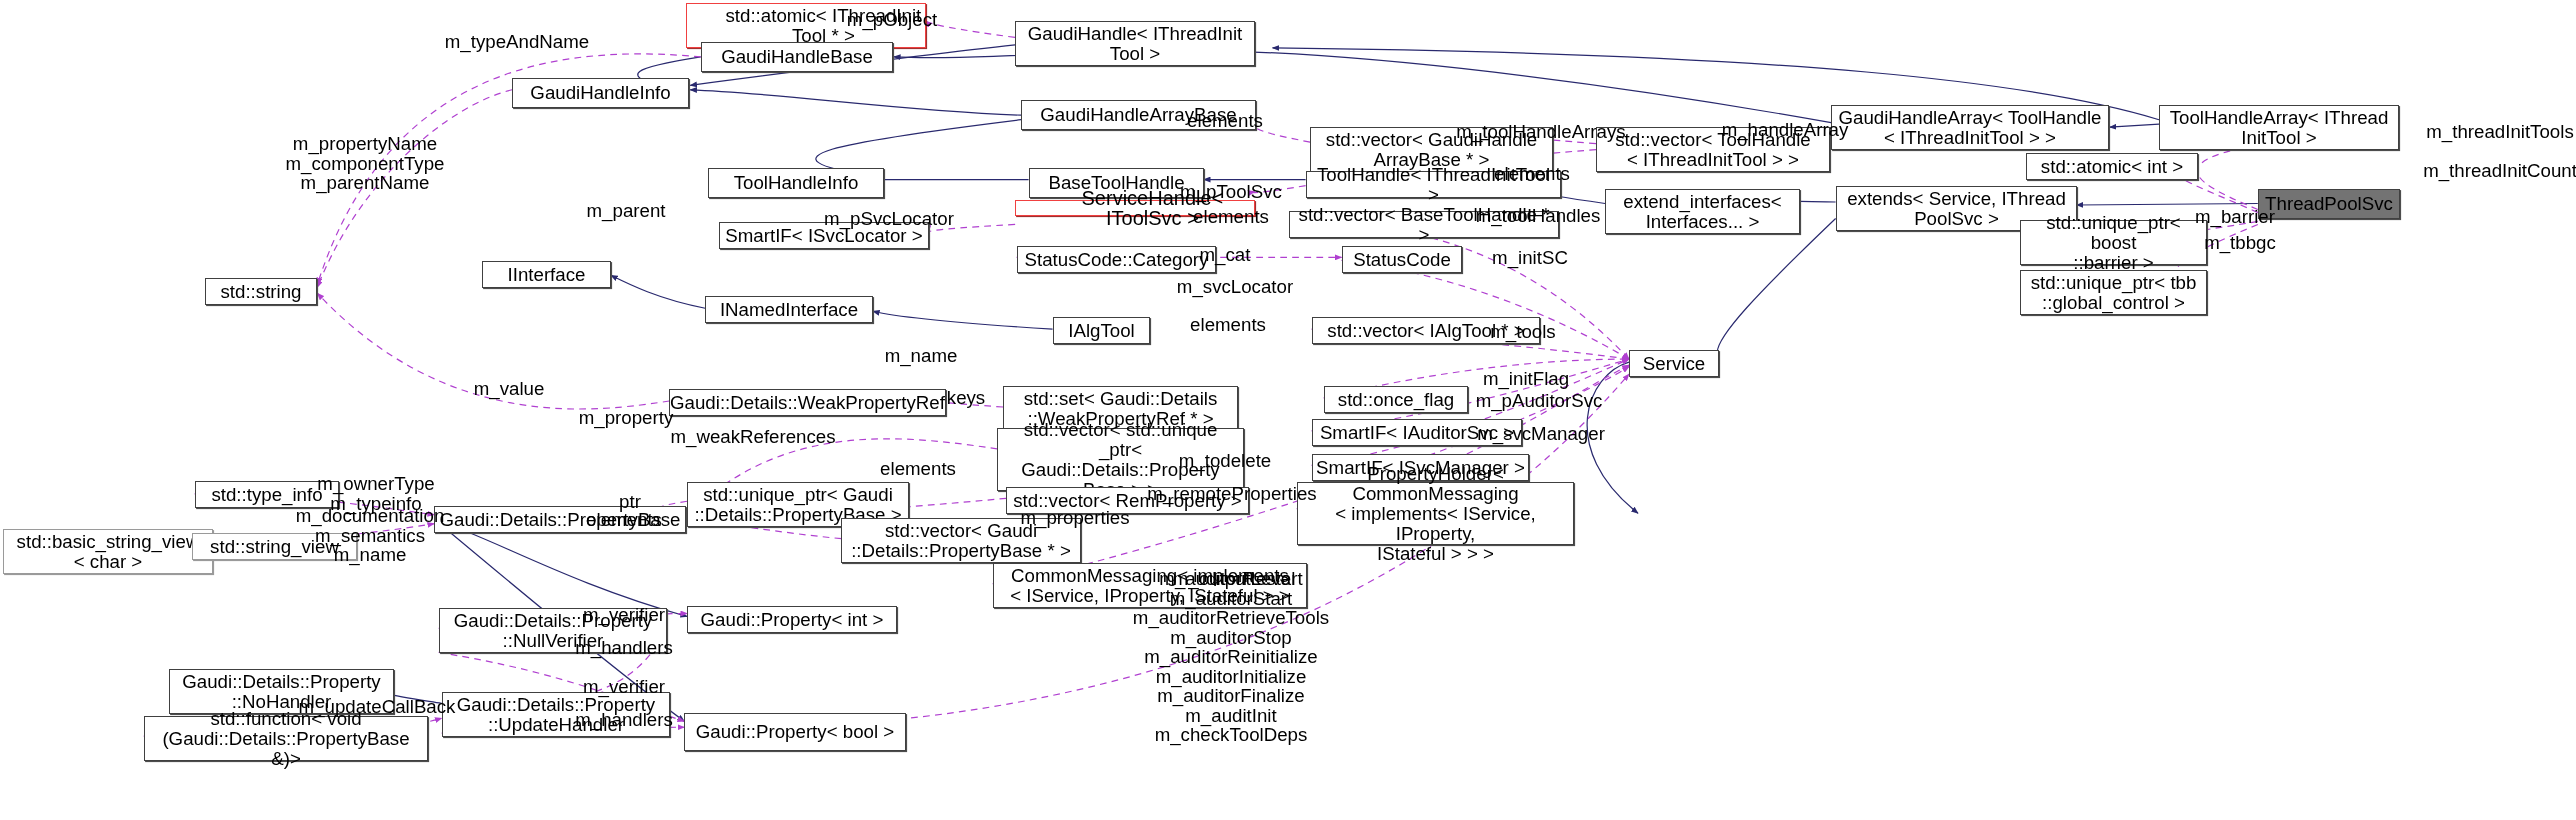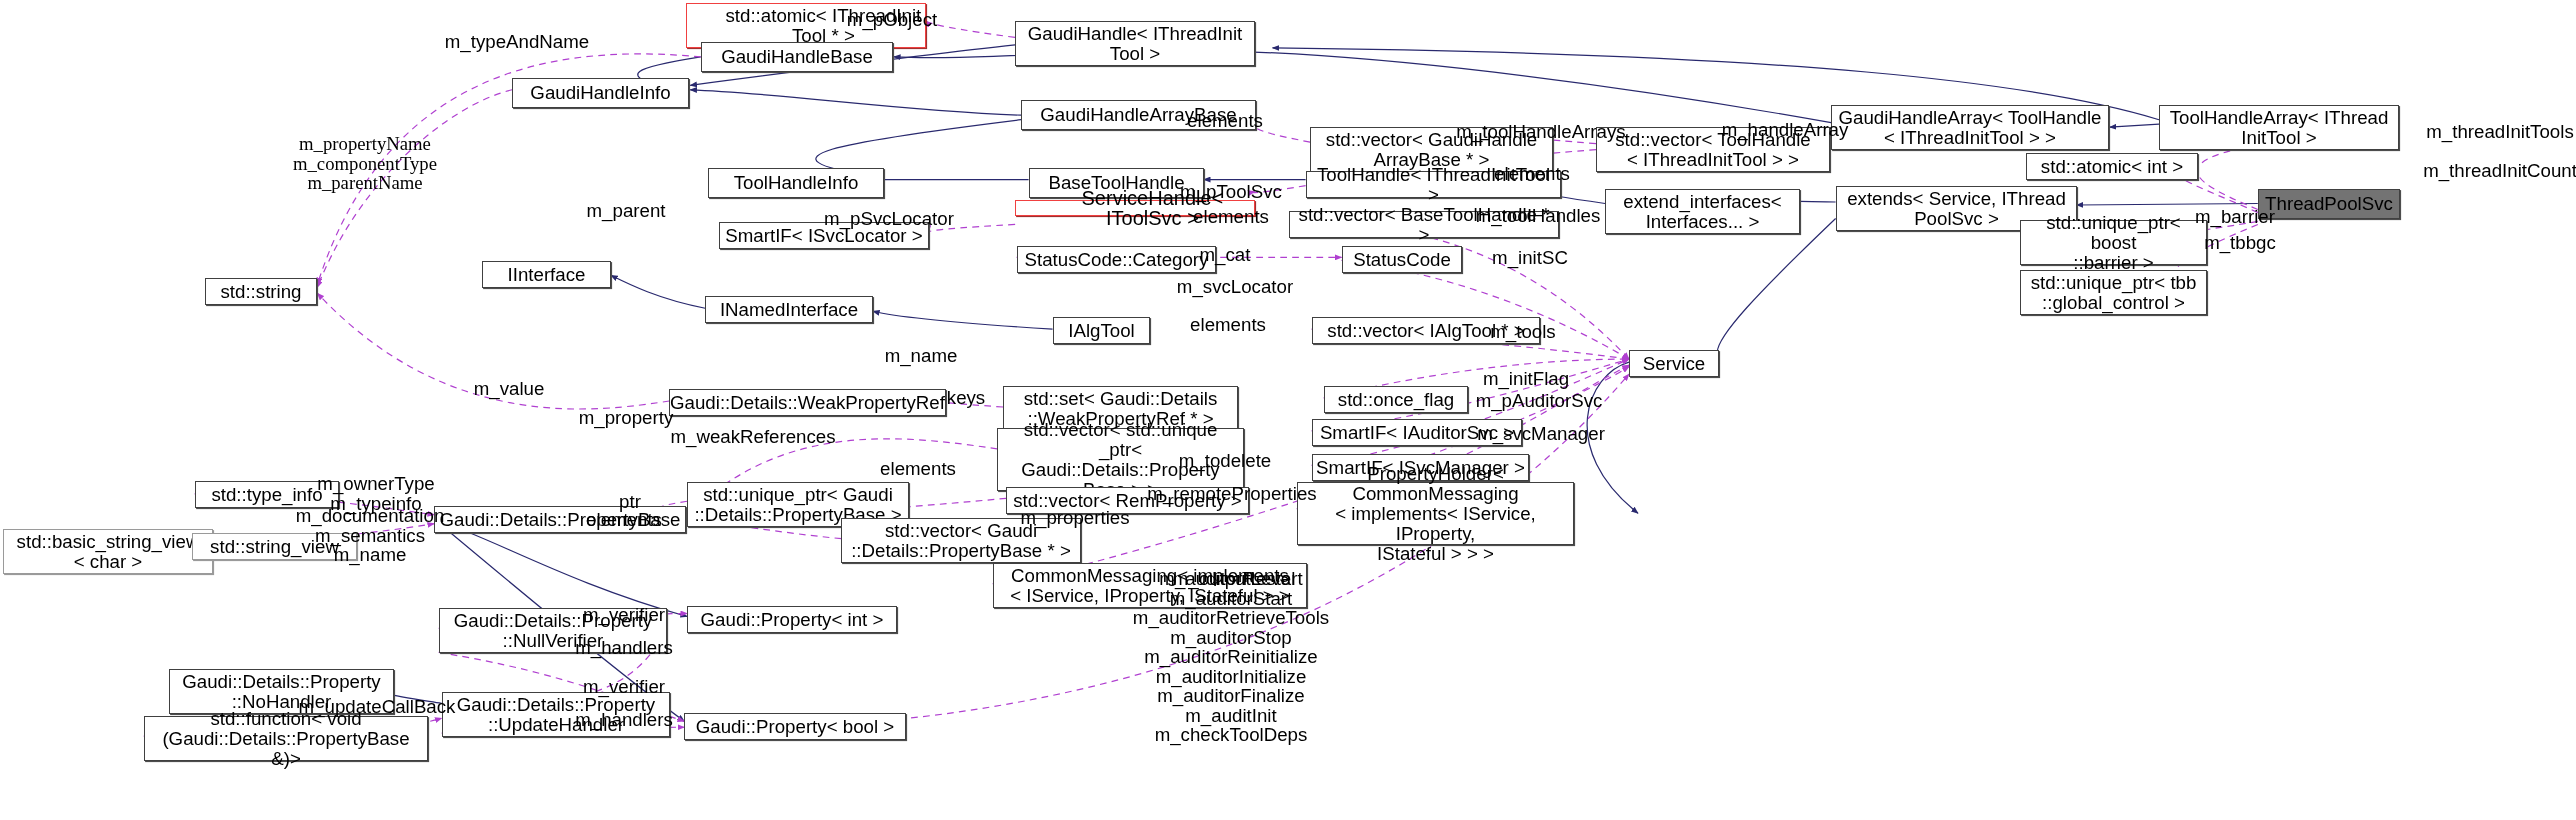--- a/index.html
+++ b/index.html
@@ -193,26 +193,26 @@
 &lt; IService, IProperty, IStateful &gt; &gt;</div>
       <div class="node" style="left: 439px; top: 608px; width: 228px; height: 45px; font-size: 18.7px; line-height: 20px;">Gaudi::Details::Property
 ::NullVerifier</div>
       <div class="node" style="left: 687px; top: 606px; width: 210px; height: 27px; font-size: 18.7px; line-height: 20px;">Gaudi::Property&lt; int &gt;</div>
       <div class="node" style="left: 169px; top: 669px; width: 225px; height: 45px; font-size: 18.7px; line-height: 20px;">Gaudi::Details::Property
 ::NoHandler</div>
       <div class="node" style="left: 442px; top: 692px; width: 228px; height: 45px; font-size: 18.7px; line-height: 20px;">Gaudi::Details::Property
 ::UpdateHandler</div>
       <div class="node" style="left: 144px; top: 716px; width: 284px; height: 45px; font-size: 18.7px; line-height: 20px;">std::function&lt; void
 (Gaudi::Details::PropertyBase &amp;)&gt;</div>
-      <div class="node" style="left: 684px; top: 713px; width: 222px; height: 27px; font-size: 18.7px; line-height: 20px;">Gaudi::Property&lt; bool &gt;</div>
+      <div class="node" style="left: 684px; top: 713px; width: 222px; height: 38px; font-size: 18.7px; line-height: 20px;">Gaudi::Property&lt; bool &gt;</div>
     </div>
   <div id="labels-layer">
       <div class="elabel" style="left: 517px; top: 42px; font-size: 18.7px; line-height: 19.5px;">m_typeAndName</div>
       <div class="elabel" style="left: 892px; top: 19.5px; font-size: 18.7px; line-height: 19.5px;">m_pObject</div>
-      <div class="elabel" style="left: 365px; top: 163px; font-size: 18.7px; line-height: 19.5px; font-family: Liberation Serif, serif;">m_propertyName
+      <div class="elabel" style="left: 365px; top: 163px; font-size: 18.7px; line-height: 19.5px;">m_propertyName
 m_componentType
 m_parentName</div>
       <div class="elabel" style="left: 1225px; top: 121px; font-size: 18.7px; line-height: 19.5px;">elements</div>
       <div class="elabel" style="left: 1541px; top: 132px; font-size: 18.7px; line-height: 19.5px;">m_toolHandleArrays</div>
       <div class="elabel" style="left: 1785px; top: 130px; font-size: 18.7px; line-height: 19.5px;">m_handleArray</div>
       <div class="elabel" style="left: 2500px; top: 132px; font-size: 18.7px; line-height: 19.5px;">m_threadInitTools</div>
       <div class="elabel" style="left: 2500px; top: 171px; font-size: 18.7px; line-height: 19.5px;">m_threadInitCount</div>
       <div class="elabel" style="left: 1532px; top: 174px; font-size: 18.7px; line-height: 19.5px;">elements</div>
       <div class="elabel" style="left: 1231px; top: 192px; font-size: 18.7px; line-height: 19.5px;">m_pToolSvc</div>
       <div class="elabel" style="left: 1538px; top: 216px; font-size: 18.7px; line-height: 19.5px;">m_toolHandles</div>

